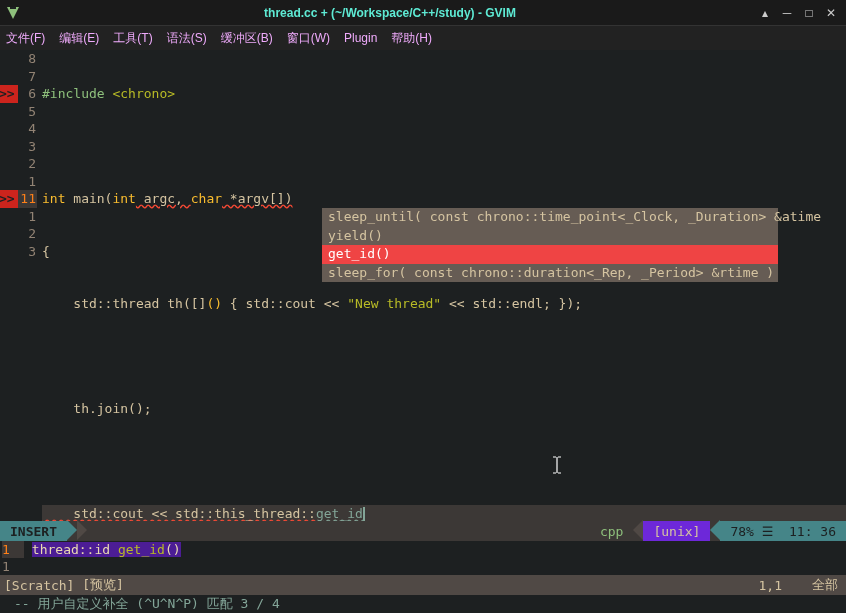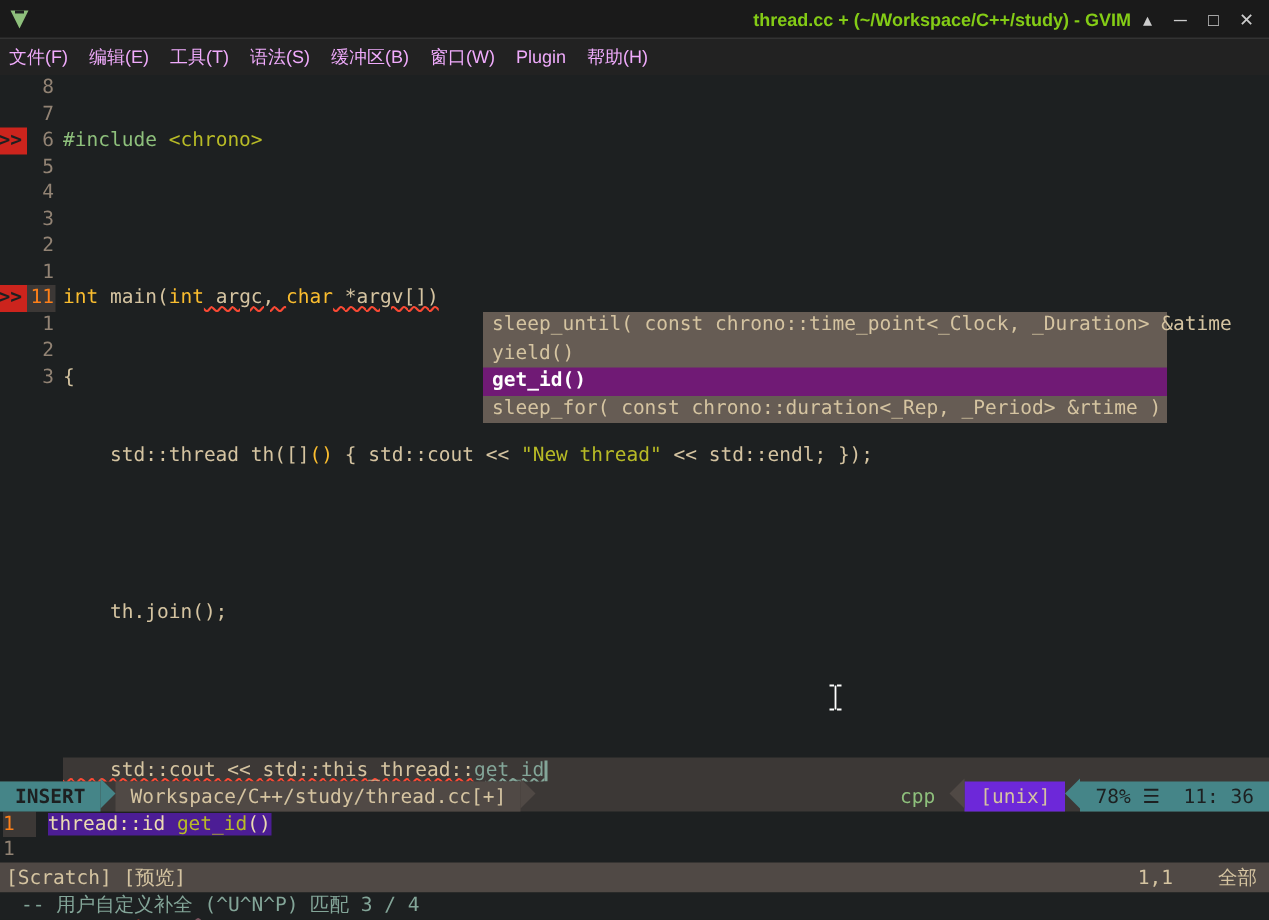--- a/index.html
+++ b/index.html
@@ -21,21 +21,21 @@
     align-items: center;
     padding: 0 4px;
     color: #ccc;
     font-family: sans-serif;
     font-size: 12px;
   }
   .titlebar .vim-icon {
     width: 18px; height: 18px; margin-right: 4px;
     display: inline-flex; align-items: center; justify-content: center;
   }
-  .titlebar .title { flex: 1; text-align: right; color: #84cc16; font-weight: bold; }
+  .titlebar .title { flex: 1; text-align: center; color: #5eead4; font-weight: bold; }
   .titlebar .winbtn { width: 22px; text-align: center; color: #ccc; cursor: default; }
   .menubar {
     height: 24px;
     background: #222;
     display: flex;
     align-items: center;
     padding: 0 6px;
     color: #f0abfc;
     font-family: sans-serif;
     font-size: 12px;
@@ -108,21 +108,21 @@
     left: 322px;
     top: 158px;
     background: #665c54;
     color: #d5c4a1;
     font-size: 13px;
     line-height: 18.5px;
     z-index: 10;
     width: 456px;
   }
   .completion-popup .item { padding: 0 6px; white-space: pre; }
-  .completion-popup .item.selected { background: #701a75; color: #fff; font-weight: bold; }
+  .completion-popup .item.selected { background: #ef4444; color: #fff; }
   .statusline1 {
     height: 20px;
     background: #3c3836;
     display: flex;
     align-items: center;
     font-size: 13px;
     position: relative;
     color: #a89984;
   }
   .sl-chunk { padding: 0 10px; height: 100%; display: flex; align-items: center; }
@@ -250,24 +250,20 @@
     <div class="item">sleep_until( const chrono::time_point&lt;_Clock, _Duration&gt; &amp;atime</div>
     <div class="item">yield()</div>
     <div class="item selected">get_id()</div>
     <div class="item">sleep_for( const chrono::duration&lt;_Rep, _Period&gt; &amp;rtime )</div>
   </div>
 </div>
 
 <div class="statusline1">
   <span class="sl-chunk sl-insert">INSERT</span>
     <span style="--c:#458588" class="arrow-right"></span>
-  <span class="sl-chunk sl-file">
-      <span>Workspace/C++/study/thread.cc</span>
-      <span>[+]</span>
-    </span>
     <span style="--c:#504945" class="arrow-right"></span>
   <span class="sl-spacer"></span>
   <span class="sl-chunk">
       <span class="sl-ft">cpp</span>
     </span>
   <span style="--c:#504945" class="arrow-left"></span>
     <span class="sl-chunk sl-unix">[unix]</span>
   <span style="--c:#458588" class="arrow-left"></span>
     <span class="sl-chunk sl-pos"><span>78%</span>&nbsp;<span>☰</span>&nbsp;&nbsp;<span>11</span><span>:</span>&nbsp;<span>36</span></span>
 </div>

